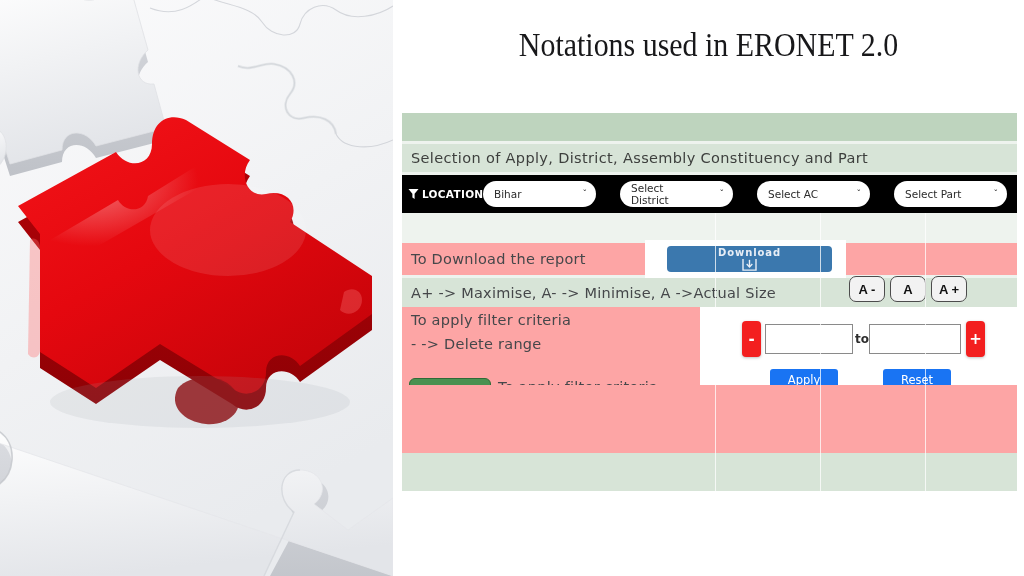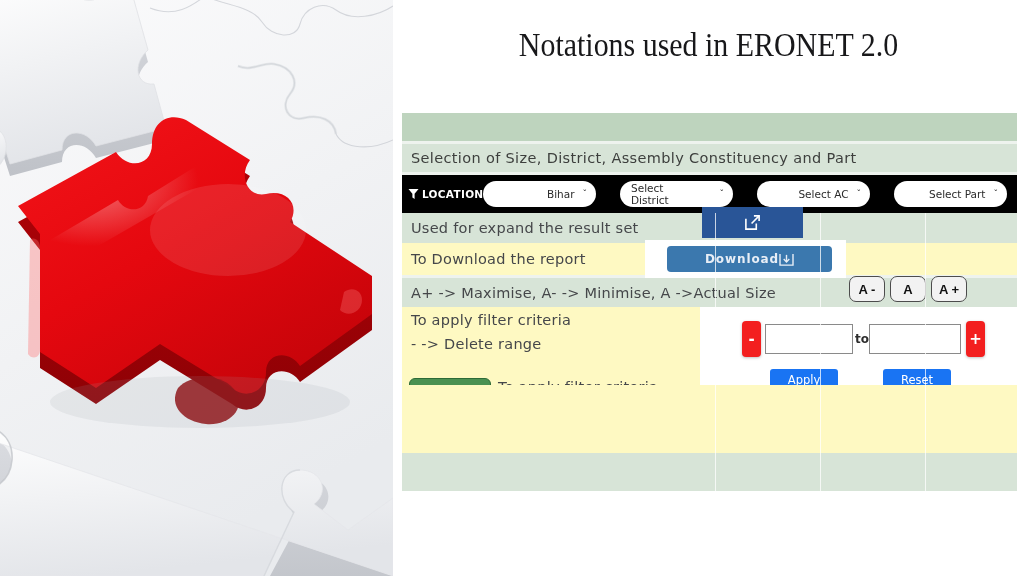--- a/index.html
+++ b/index.html
@@ -87,21 +87,21 @@
     font-size: 10.5px;
     font-weight: bold;
     letter-spacing: .3px;
   }
   .funnel { width: 11px; height: 12px; display: block; }
   .dd {
     height: 26px;
     background: #ffffff;
     border-radius: 14px;
     display: flex; align-items: center;
-    justify-content: flex-end;
+    justify-content: space-between;
     padding: 0 9px 0 11px;
     font-size: 10.5px;
     color: #2b2b2b;
     position: absolute;
   }
   .dd .cv { font-size: 9px; color: #111; margin-left: 8px; }
   #dd-state    { left: 81px;  width: 113px; }
   #dd-district { left: 218px; width: 113px; gap: 36px; }
   #dd-ac       { left: 355px; width: 113px; }
   #dd-part     { left: 492px; width: 113px; }
@@ -113,21 +113,21 @@
   }
   .row-label {
     position: absolute; left: 9px; top: 50%;
     transform: translateY(-50%);
     font-size: 14.5px;
     color: #45474a;
     letter-spacing: .25px;
     white-space: nowrap;
   }
   .row-a { background: #d7e4d7; }
-  .row-b { background: #fef9c3; }
+  .row-b { background: #fca5a5; }
 
   
   .colsep {
     position: absolute;
     top: 100px; height: 278px;
     width: 1px;
     background: rgba(255,255,255,.75);
   }
 
   
@@ -148,23 +148,24 @@
     background: #ffffff;
   }
   #btn-download {
     position: absolute; left: 265px; top: 3px;
     width: 165px; height: 26px;
     background: #3c78ad;
     border-radius: 4px;
     display: flex; align-items: center; justify-content: center;
     gap: 0;
     color: #e8eef6;
-    font-size: 12px;
+    font-size: 10px;
     font-weight: bold;
     letter-spacing: .9px;
+    flex-direction: column;
   }
   #btn-download svg { width: 15px; height: 13px; }
 
   
   #row-fontsize { top: 165px; height: 29px; }
   .azbtns { position: absolute; left: 447px; top: -2px; display: flex; gap: 5px; }
   .azbtn {
     width: 36px; height: 26px;
     background: #f2f2f2;
     border: 1.4px solid #4c4c4c;
@@ -342,21 +343,21 @@
 
 <div id="slide-right">
 
   <div id="slide-title">Notations used in ERONET 2.0</div>
 
   <div id="app-shot">
 
     <div class="band-top"></div>
 
     <div class="section-head">
-      <span class="section-head-text">Selection of Size, District, Assembly Constituency and Part</span>
+      <span class="section-head-text">Selection of Apply, District, Assembly Constituency and Part</span>
     </div>
 
     <div class="loc-bar">
       <span class="loc-label">
         <svg class="funnel" viewBox="0 0 12 13">
           <path d="M0.5,1 L11.5,1 L7.2,6.2 L7.2,12 L4.8,10.2 L4.8,6.2 Z" fill="#ffffff"></path>
         </svg>
         <span>LOCATION</span>
       </span>
 
@@ -371,30 +372,20 @@
       <div class="dd" id="dd-ac">
         <span>Select AC</span>
         <span class="cv">ˇ</span>
       </div>
       <div class="dd" id="dd-part">
         <span>Select Part</span>
         <span class="cv">ˇ</span>
       </div>
     </div>
 
-    <div class="row row-a" id="row-expand">
-      <span class="row-label">Used for expand the result set</span>
-      <div id="btn-expand">
-        <svg viewBox="0 0 18 18">
-          <path d="M2,5 L2,16 L13,16 L13,10" fill="none" stroke="#ffffff" stroke-width="1.7"></path>
-          <path d="M8,10 L16,2" fill="none" stroke="#ffffff" stroke-width="1.7"></path>
-          <path d="M10.5,2 L16,2 L16,7.5" fill="none" stroke="#ffffff" stroke-width="1.7"></path>
-        </svg>
-      </div>
-    </div>
 
     <div class="row row-b" id="row-download">
       <span class="row-label">To Download the report</span>
       <div id="dl-white"></div>
       <div id="btn-download">
         <span>Download</span>
         <svg viewBox="0 0 16 14">
           <path d="M1,1 L1,13 L15,13 L15,1" fill="none" stroke="#e8eef6" stroke-width="1.5"></path>
           <path d="M8,2 L8,9" fill="none" stroke="#e8eef6" stroke-width="1.5"></path>
           <path d="M5,6.5 L8,9.6 L11,6.5" fill="none" stroke="#e8eef6" stroke-width="1.5"></path>

